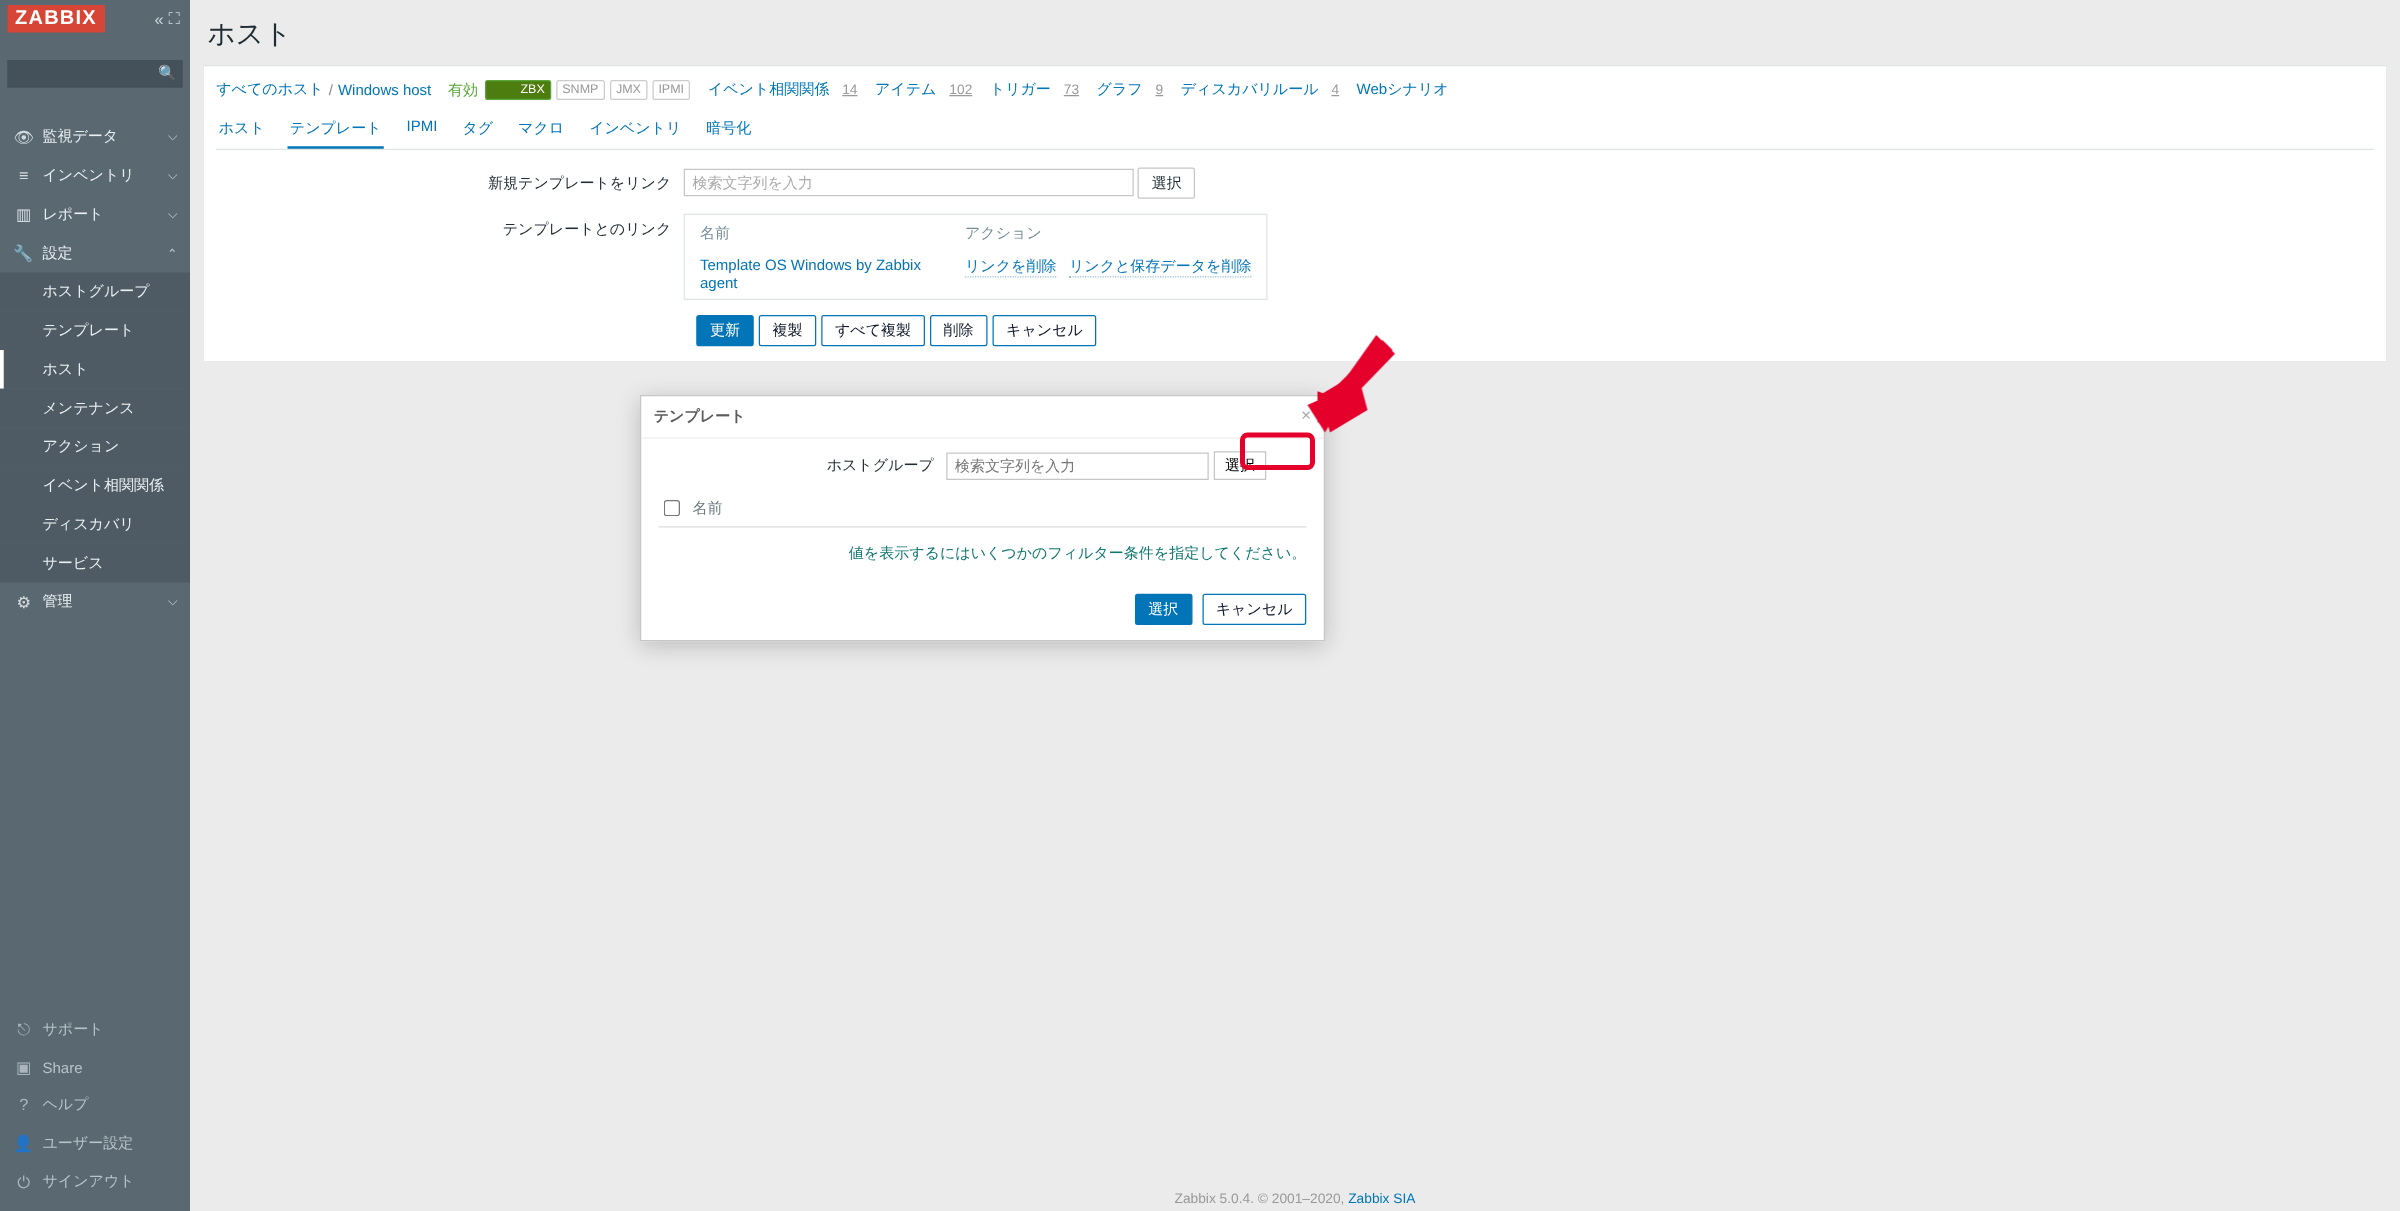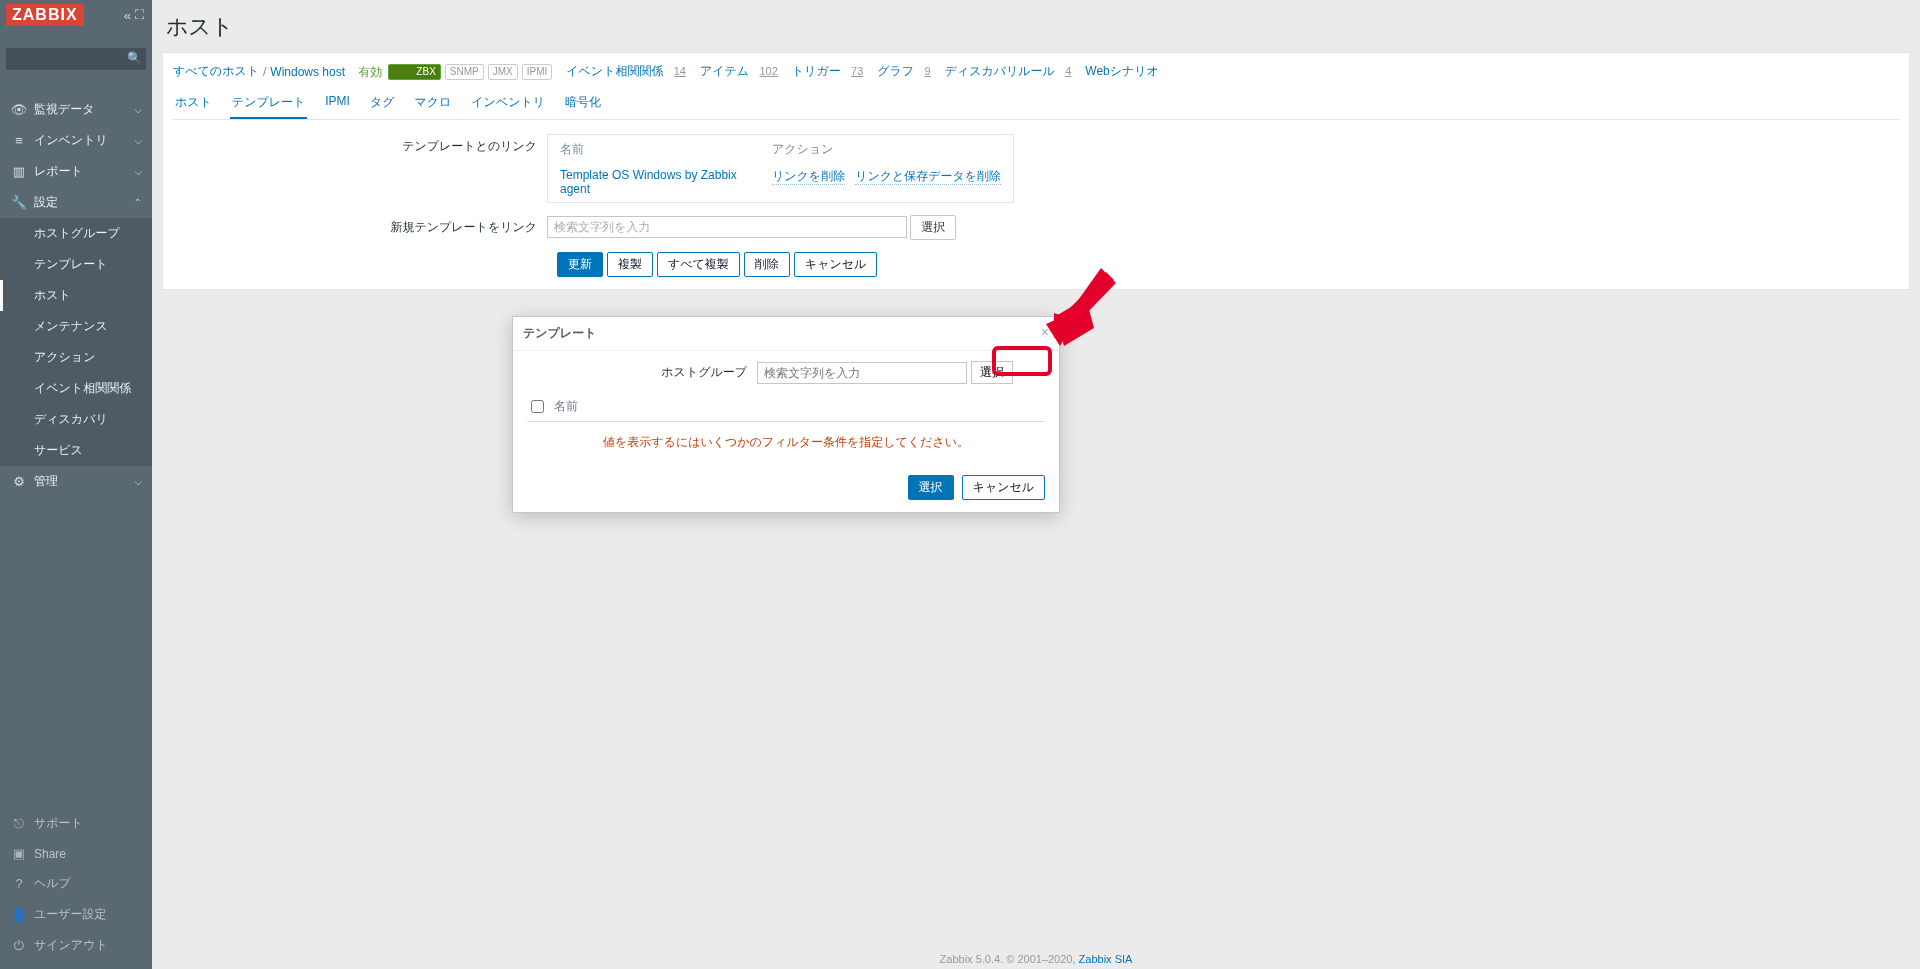--- a/index.html
+++ b/index.html
@@ -63,21 +63,21 @@
 .modal-head .mtitle { font-weight: bold; color: #5b5b5b; }
 .modal-head .mclose { margin-left: auto; color: #aaa; cursor: pointer; font-size: 14px; padding-top: 0; margin-top: -4px; }
 .modal-body { padding: 10px 14px; }
 .modal-row { display: flex; align-items: center; margin-bottom: 10px; }
 .modal-row .mlabel { width: 230px; text-align: right; padding-right: 10px; }
 .modal-row input.text { border: 1px solid #c6c6c6; padding: 3px 6px; width: 210px; font-size: 12px; }
 .modal-row .mbtn { border: 1px solid #c6c6c6; background: #fff; padding: 2px 8px; margin-left: 4px; font-size: 12px; cursor: pointer; }
 .modal-table-head { display: flex; align-items: center; border-bottom: 1px solid #dcdcdc; padding: 4px 0 6px; margin-bottom: 6px; }
 .modal-table-head input[type=checkbox]{ margin: 0 10px 0 4px; }
 .modal-table-head .colname { color: #6c7a82; }
-.modal-empty { text-align: center; color: #c2410c; padding: 6px 0 14px; }
+.modal-empty { text-align: right; color: #0f766e; padding: 6px 0 14px; }
 .modal-foot { display: flex; justify-content: flex-end; gap: 8px; padding: 0 14px 12px; }
 
 
 .arrow { position: fixed; pointer-events: none; }
 
 
 .footer { position: fixed; bottom: 4px; left: 152px; right: 0; text-align: center; color: #999; font-size: 11px; }
 .footer a { color: #0275b8; }
 
 
@@ -196,20 +196,28 @@
     </div>
 
     <div class="tabs">
       <div class="tab">ホスト</div>
       <div class="tab active">テンプレート</div>
       <div class="tab">IPMI</div>
       <div class="tab">タグ</div>
       <div class="tab">マクロ</div>
       <div class="tab">インベントリ</div>
       <div class="tab">暗号化</div>
+    </div>
+
+    <div class="form-row">
+      <div class="form-label">新規テンプレートをリンク</div>
+      <div class="form-field">
+        <input class="inline-input" type="text" placeholder="検索文字列を入力" style="">
+        <button class="btn" style="border-color:#c6c6c6;color:#1f2c33">選択</button>
+      </div>
     </div>
 
     <div class="form-row">
       <div class="form-label">テンプレートとのリンク</div>
       <div class="form-field">
         <table class="linked-table">
           <tbody>
               <tr>
             <th style="width:210px">名前</th>
             <th>アクション</th>
@@ -220,28 +228,20 @@
               <a href="#" class="action-link">リンクを削除</a>
               &nbsp;
               <a href="#" class="action-link">リンクと保存データを削除</a>
             </td>
           </tr>
         </tbody>
           </table>
       </div>
     </div>
 
-    <div class="form-row">
-      <div class="form-label">新規テンプレートをリンク</div>
-      <div class="form-field">
-        <input class="inline-input" type="text" placeholder="検索文字列を入力" style="">
-        <button class="btn" style="border-color:#c6c6c6;color:#1f2c33">選択</button>
-      </div>
-    </div>
-
     <div class="btn-row">
       <button class="btn primary">更新</button>
       <button class="btn">複製</button>
       <button class="btn">すべて複製</button>
       <button class="btn">削除</button>
       <button class="btn">キャンセル</button>
     </div>
   </div>
 </div>
 

